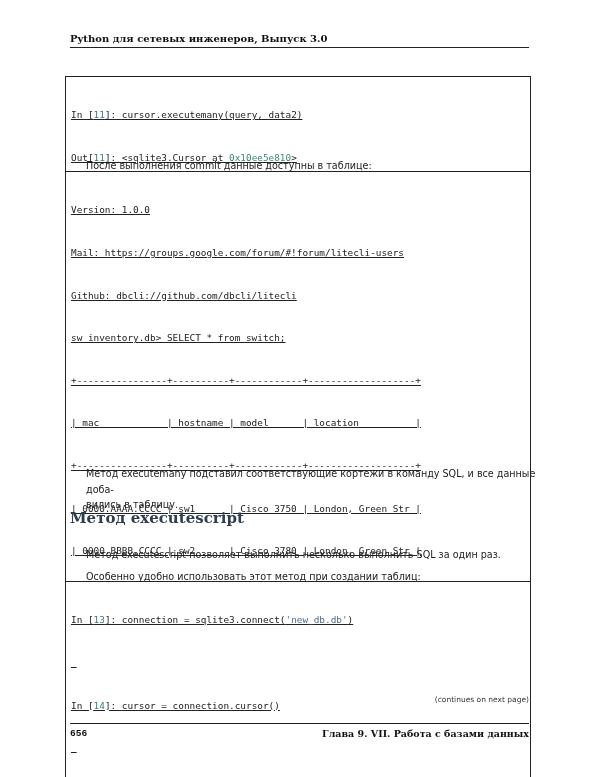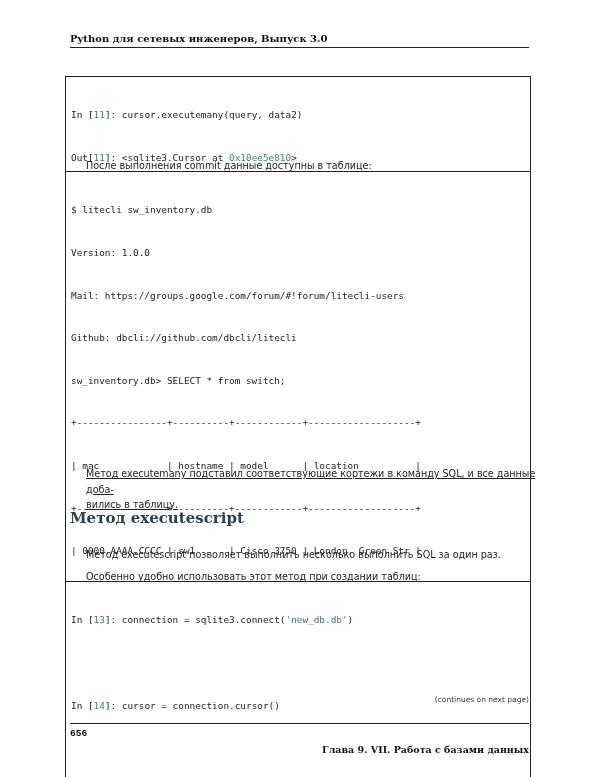--- a/index.html
+++ b/index.html
@@ -1,69 +1,68 @@
 <!DOCTYPE html>
 <html><head>
 <meta charset="utf-8">
 <style>
   html, body { margin:0; padding:0; background:#ffffff; }
   body { width:600px; height:777px; position:relative; overflow:hidden; color:#111; }
   .header { position:absolute; left:70px; top:33px; width:459px; font-family:"DejaVu Serif", serif; font-weight:bold; font-size:10px; color:#111; }
   .header-rule { position:absolute; left:70px; top:47px; width:459px; height:1px; background:#222; }
   .code { position:absolute; left:65px; width:466px; border:1px solid #222; background:#fff; box-sizing:border-box;
           font-family:"DejaVu Sans Mono", monospace; font-size:9.4px; line-height:14.2px; padding:3px 5px; white-space:pre; color:#222; }
-  .code .ln { height:14.2px; display:block; }
+  .code .ln { height:14.2px; display:block;text-decoration:underline; }
   .num { color:#3a7a7a; }
   .str { color:#4a6d8c; }
   .hex { color:#3c8a6a; }
   p.txt { position:absolute; left:70px; width:462px; margin:8px; font-family:"DejaVu Sans", sans-serif; font-size:9.6px; line-height:15.5px; color:#222;padding-left:8px; }
   .h3 { position:absolute; left:70px; top:509px; font-family:"DejaVu Serif", serif; font-weight:bold; font-size:15px; color:#2c3e50; }
   .contnote { position:absolute; right:71px; top:695px; font-family:"DejaVu Sans", sans-serif; font-size:7.5px; color:#333; }
   .footer-rule { position:absolute; left:70px; top:723px; width:459px; height:1px; background:#222; }
   .footer-left { position:absolute; left:70px; top:728px; font-family:Liberation Mono, monospace; font-weight:bold; font-size:9.5px; }
-  .footer-right { position:absolute; right:71px; top:744px; font-family:"DejaVu Serif", serif; font-weight:bold; font-size:9.5px; }
+  .footer-right { position:absolute; right:71px; top:728px; font-family:"DejaVu Serif", serif; font-weight:bold; font-size:9.5px; }
 </style>
 </head>
 <body>
 
 <div class="header">Python для сетевых инженеров, Выпуск 3.0</div>
 <div class="header-rule"></div>
 
 <div class="code" style="top:76px;">
   <span class="ln"><span>In [</span><span class="num">11</span><span>]: </span><span>cursor.executemany(query, data2)</span></span>
   <span class="ln"><span>Out[</span><span class="num">11</span><span>]: </span><span>&lt;sqlite3.Cursor at </span><span class="hex">0x10ee5e810</span><span>&gt;</span></span>
   <span class="ln"> </span>
   <span class="ln"><span>In [</span><span class="num">12</span><span>]: </span><span>connection.commit()</span></span>
 </div>
 
 <p class="txt" style="top:150px;">После выполнения commit данные доступны в таблице:</p>
 
 <div class="code" style="top:171px;">
-  <span class="ln">$ litecli sw_inventory.db</span>
   <span class="ln">Version: 1.0.0</span>
   <span class="ln">Mail: https://groups.google.com/forum/#!forum/litecli-users</span>
   <span class="ln">Github: dbcli://github.com/dbcli/litecli</span>
   <span class="ln">sw_inventory.db&gt; SELECT * from switch;</span>
   <span class="ln">+----------------+----------+------------+-------------------+</span>
   <span class="ln">| mac            | hostname | model      | location          |</span>
   <span class="ln">+----------------+----------+------------+-------------------+</span>
   <span class="ln">| 0000.AAAA.CCCC | sw1      | Cisco 3750 | London, Green Str |</span>
   <span class="ln">| 0000.BBBB.CCCC | sw2      | Cisco 3780 | London, Green Str |</span>
   <span class="ln">| 0000.AAAA.DDDD | sw3      | Cisco 2960 | London, Green Str |</span>
   <span class="ln">| 0011.AAAA.CCCC | sw4      | Cisco 3750 | London, Green Str |</span>
   <span class="ln">| 0000.1111.0001 | sw5      | Cisco 3750 | London, Green Str |</span>
   <span class="ln">| 0000.1111.0002 | sw6      | Cisco 3750 | London, Green Str |</span>
   
   
   
   
   
 </div>
 
-<p class="txt" style="top:458px;text-decoration:underline;"><span>Метод executemany подставил соответствующие кортежи в команду SQL, и все данные доба-</span><br><span>вились в таблицу.</span></p>
+<p class="txt" style="top:458px;"><span>Метод executemany подставил соответствующие кортежи в команду SQL, и все данные доба-</span><br><span>вились в таблицу.</span></p>
 
 <div class="h3">Метод executescript</div>
 
 <p class="txt" style="top:539px;">Метод executescript позволяет выполнить несколько выполнить SQL за один раз.</p>
 <p class="txt" style="top:561px;">Особенно удобно использовать этот метод при создании таблиц:</p>
 
 <div class="code" style="top:581px;">
   <span class="ln"><span>In [</span><span class="num">13</span><span>]: </span><span>connection = sqlite3.connect(</span><span class="str">'new_db.db'</span><span>)</span></span>
   <span class="ln"> </span>
   <span class="ln"><span>In [</span><span class="num">14</span><span>]: </span><span>cursor = connection.cursor()</span></span>

